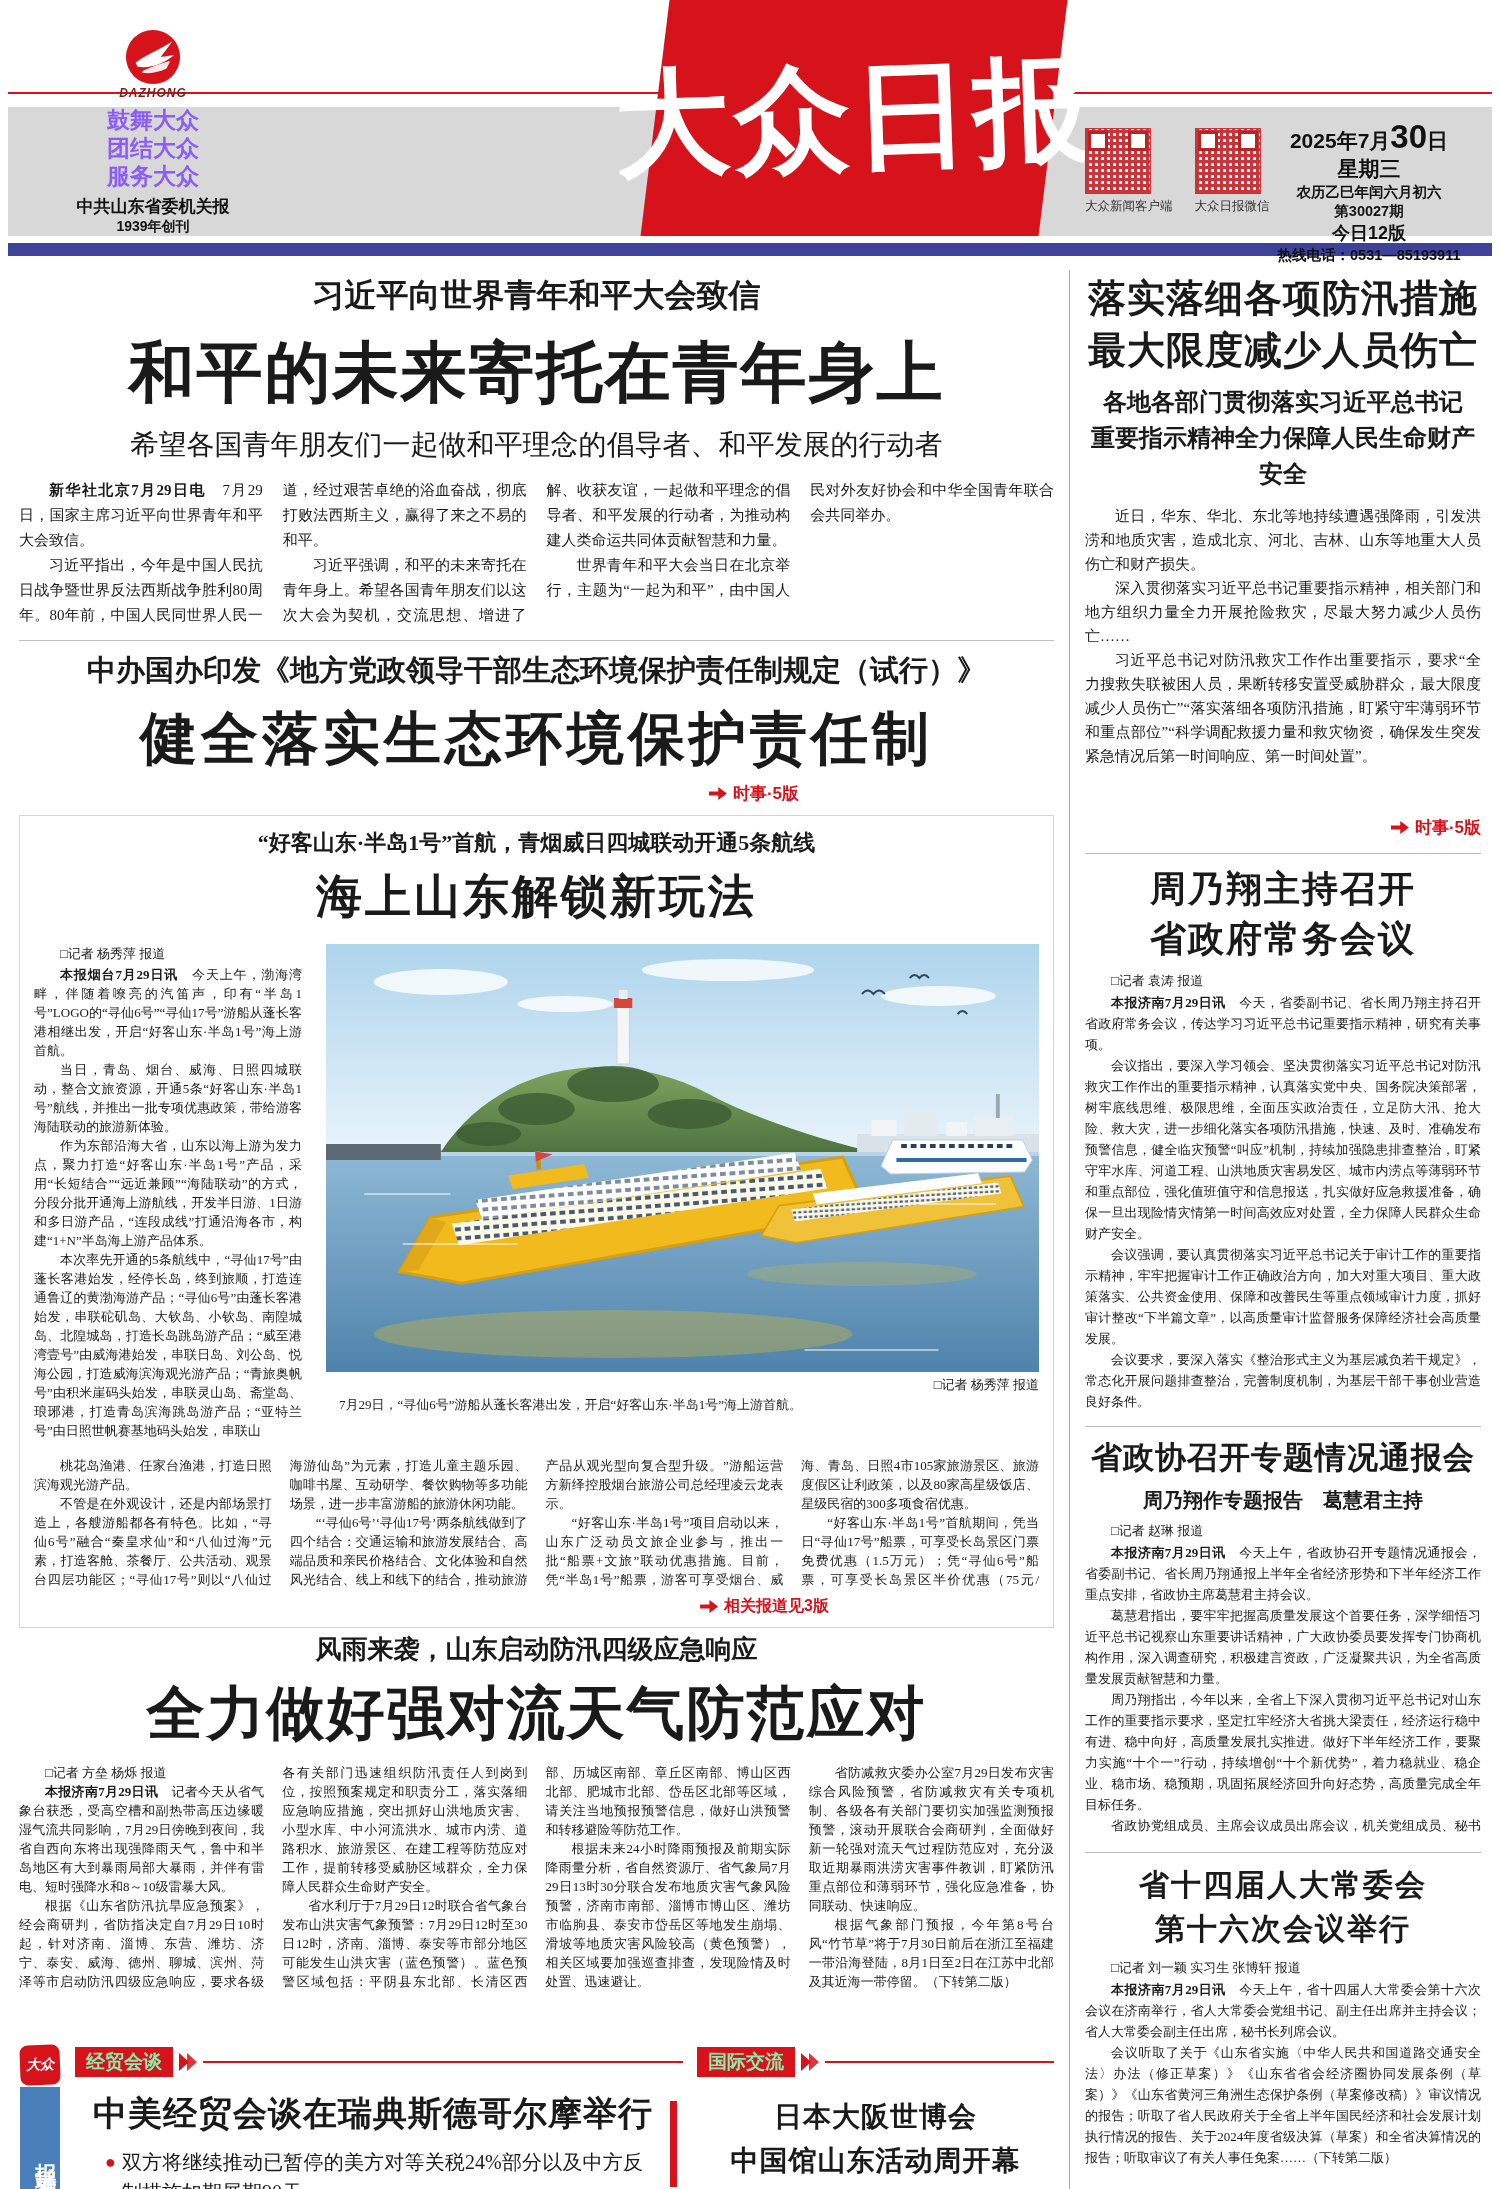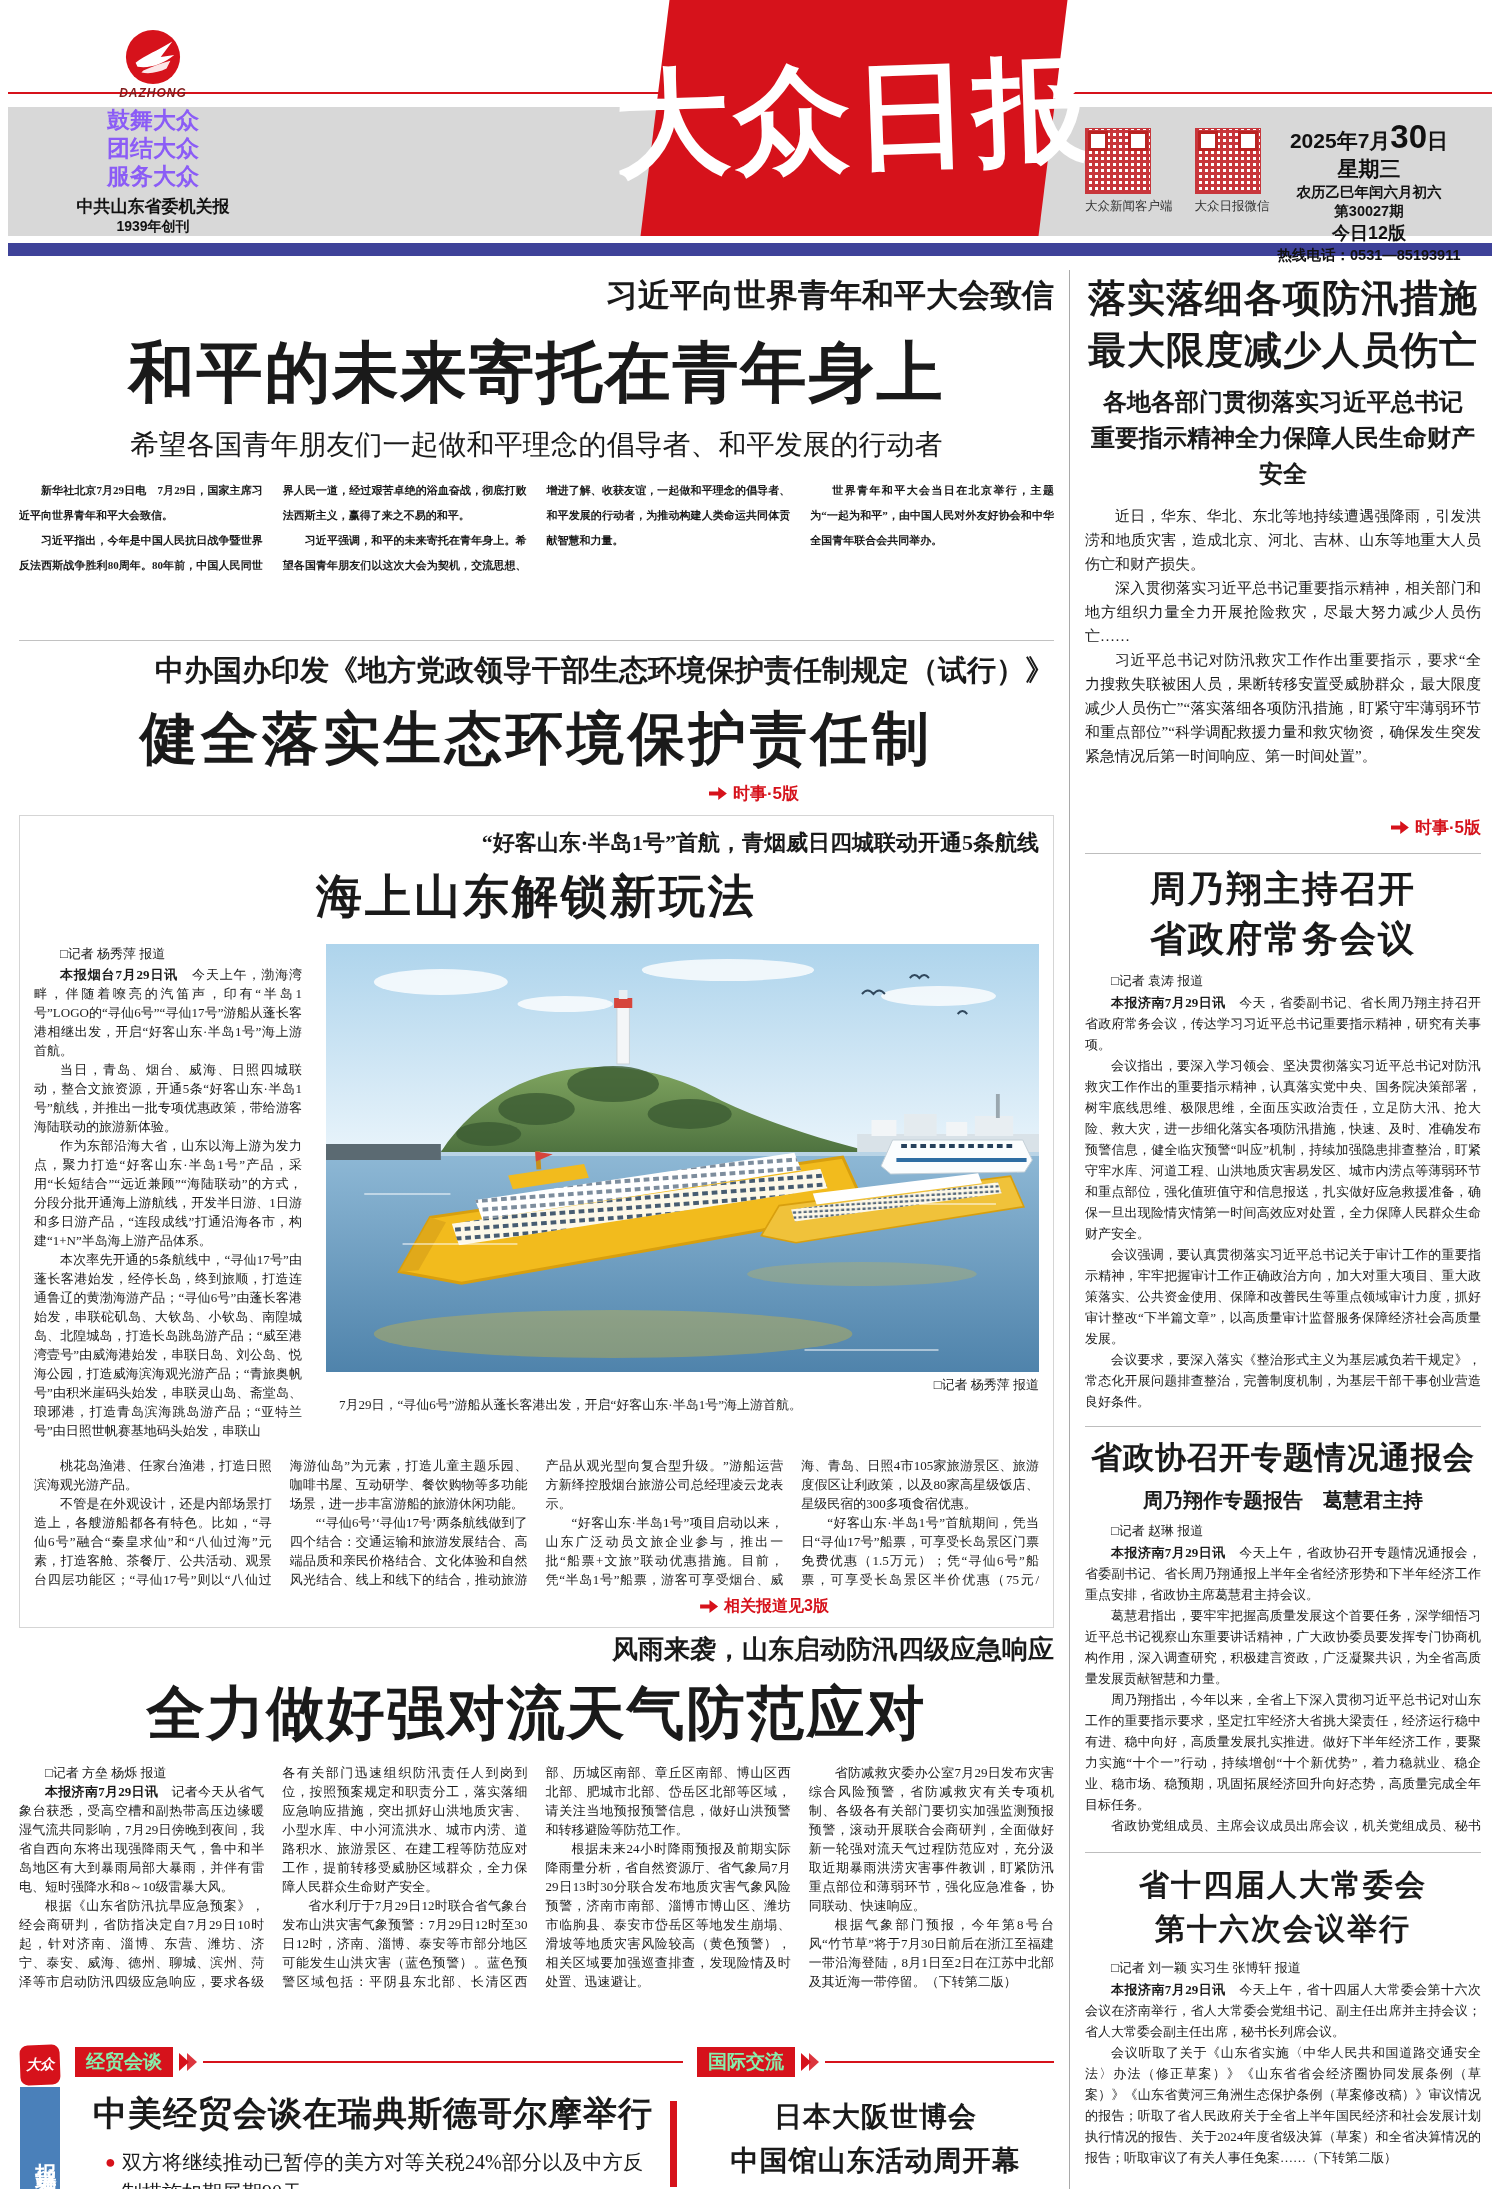--- a/index.html
+++ b/index.html
@@ -32,33 +32,33 @@
   .mh-date .d3 { font-weight:700; font-size:14.5px; line-height:20px; }
   .mh-date .d4 { font-weight:700; font-size:14.5px; line-height:19px; }
   .mh-date .d5 { font-weight:900; font-size:18px; line-height:24px; }
   .mh-date .d6 { font-weight:700; font-size:14.5px; line-height:20px; white-space:nowrap; }
   .bluebar { height:13px; margin:0 8px; background:#3e4299; }
   
   .main { display:grid; grid-template-columns:1035px 1px 396px; column-gap:15px; padding:14px 19px 0 19px; }
   .vdivider { background:#a9a9a9; }
   
   .rule { border:none; border-top:1px solid #c2c2c2; margin:10px 0; }
-  .kicker { text-align:right; font-weight:700; }
+  .kicker { text-align:center; font-weight:700; }
   .bodytext p { text-align:justify; text-indent:2em; }
   .byline { text-indent:2em; color:#222; }
   .jump { display:flex; align-items:center; justify-content:flex-end; gap:6px; color:#d6121b;
           font-family:"Liberation Sans","DejaVu Sans",sans-serif; font-weight:900; }
   .arr { display:inline-block; width:18px; height:13px; background:#d6121b;
          clip-path:polygon(0 34%,52% 34%,52% 0,100% 50%,52% 100%,52% 66%,0 66%); }
   .clip { overflow:hidden; }
   
   .peace .kicker { font-size:32px; margin-top:4px; }
   .peace h1 { font-family:"Liberation Sans","DejaVu Sans",sans-serif; font-weight:900; font-size:66px; text-align:center; letter-spacing:2px; margin:10px 0 8px; }
   .peace .subtitle { text-align:center; font-size:28px; margin-bottom:14px; }
-  .peace-body { column-count:4; column-gap:20px; font-size:11px; line-height:25px; height:152px;font-weight:bold; }
+  .peace-body { column-count:4; column-gap:20px; font-size:15px; line-height:25px; height:152px; }
   
   .eco .kicker { font-size:29px; font-weight:700; margin-top:2px; }
   .eco h2 { font-family:"Liberation Sans","DejaVu Sans",sans-serif; font-weight:900; font-size:57px; text-align:center; letter-spacing:4px; margin:10px 0 4px; }
   .eco .jump { font-size:17px; padding-right:255px; }
   
   .ferrybox { border:1px solid #d5d5d5; margin-top:10px; padding:12px 14px 10px; }
   .ferrybox .kicker { font-size:22px; font-weight:700; }
   .ferrybox h2 { font-size:46px; font-weight:900; text-align:center; letter-spacing:3px; margin:8px 0 10px; }
   .ferry-row { display:flex; gap:24px;margin-top:16px; }
   .ferry-left { width:268px; flex:none; font-size:13px; line-height:19px; height:502px; }

